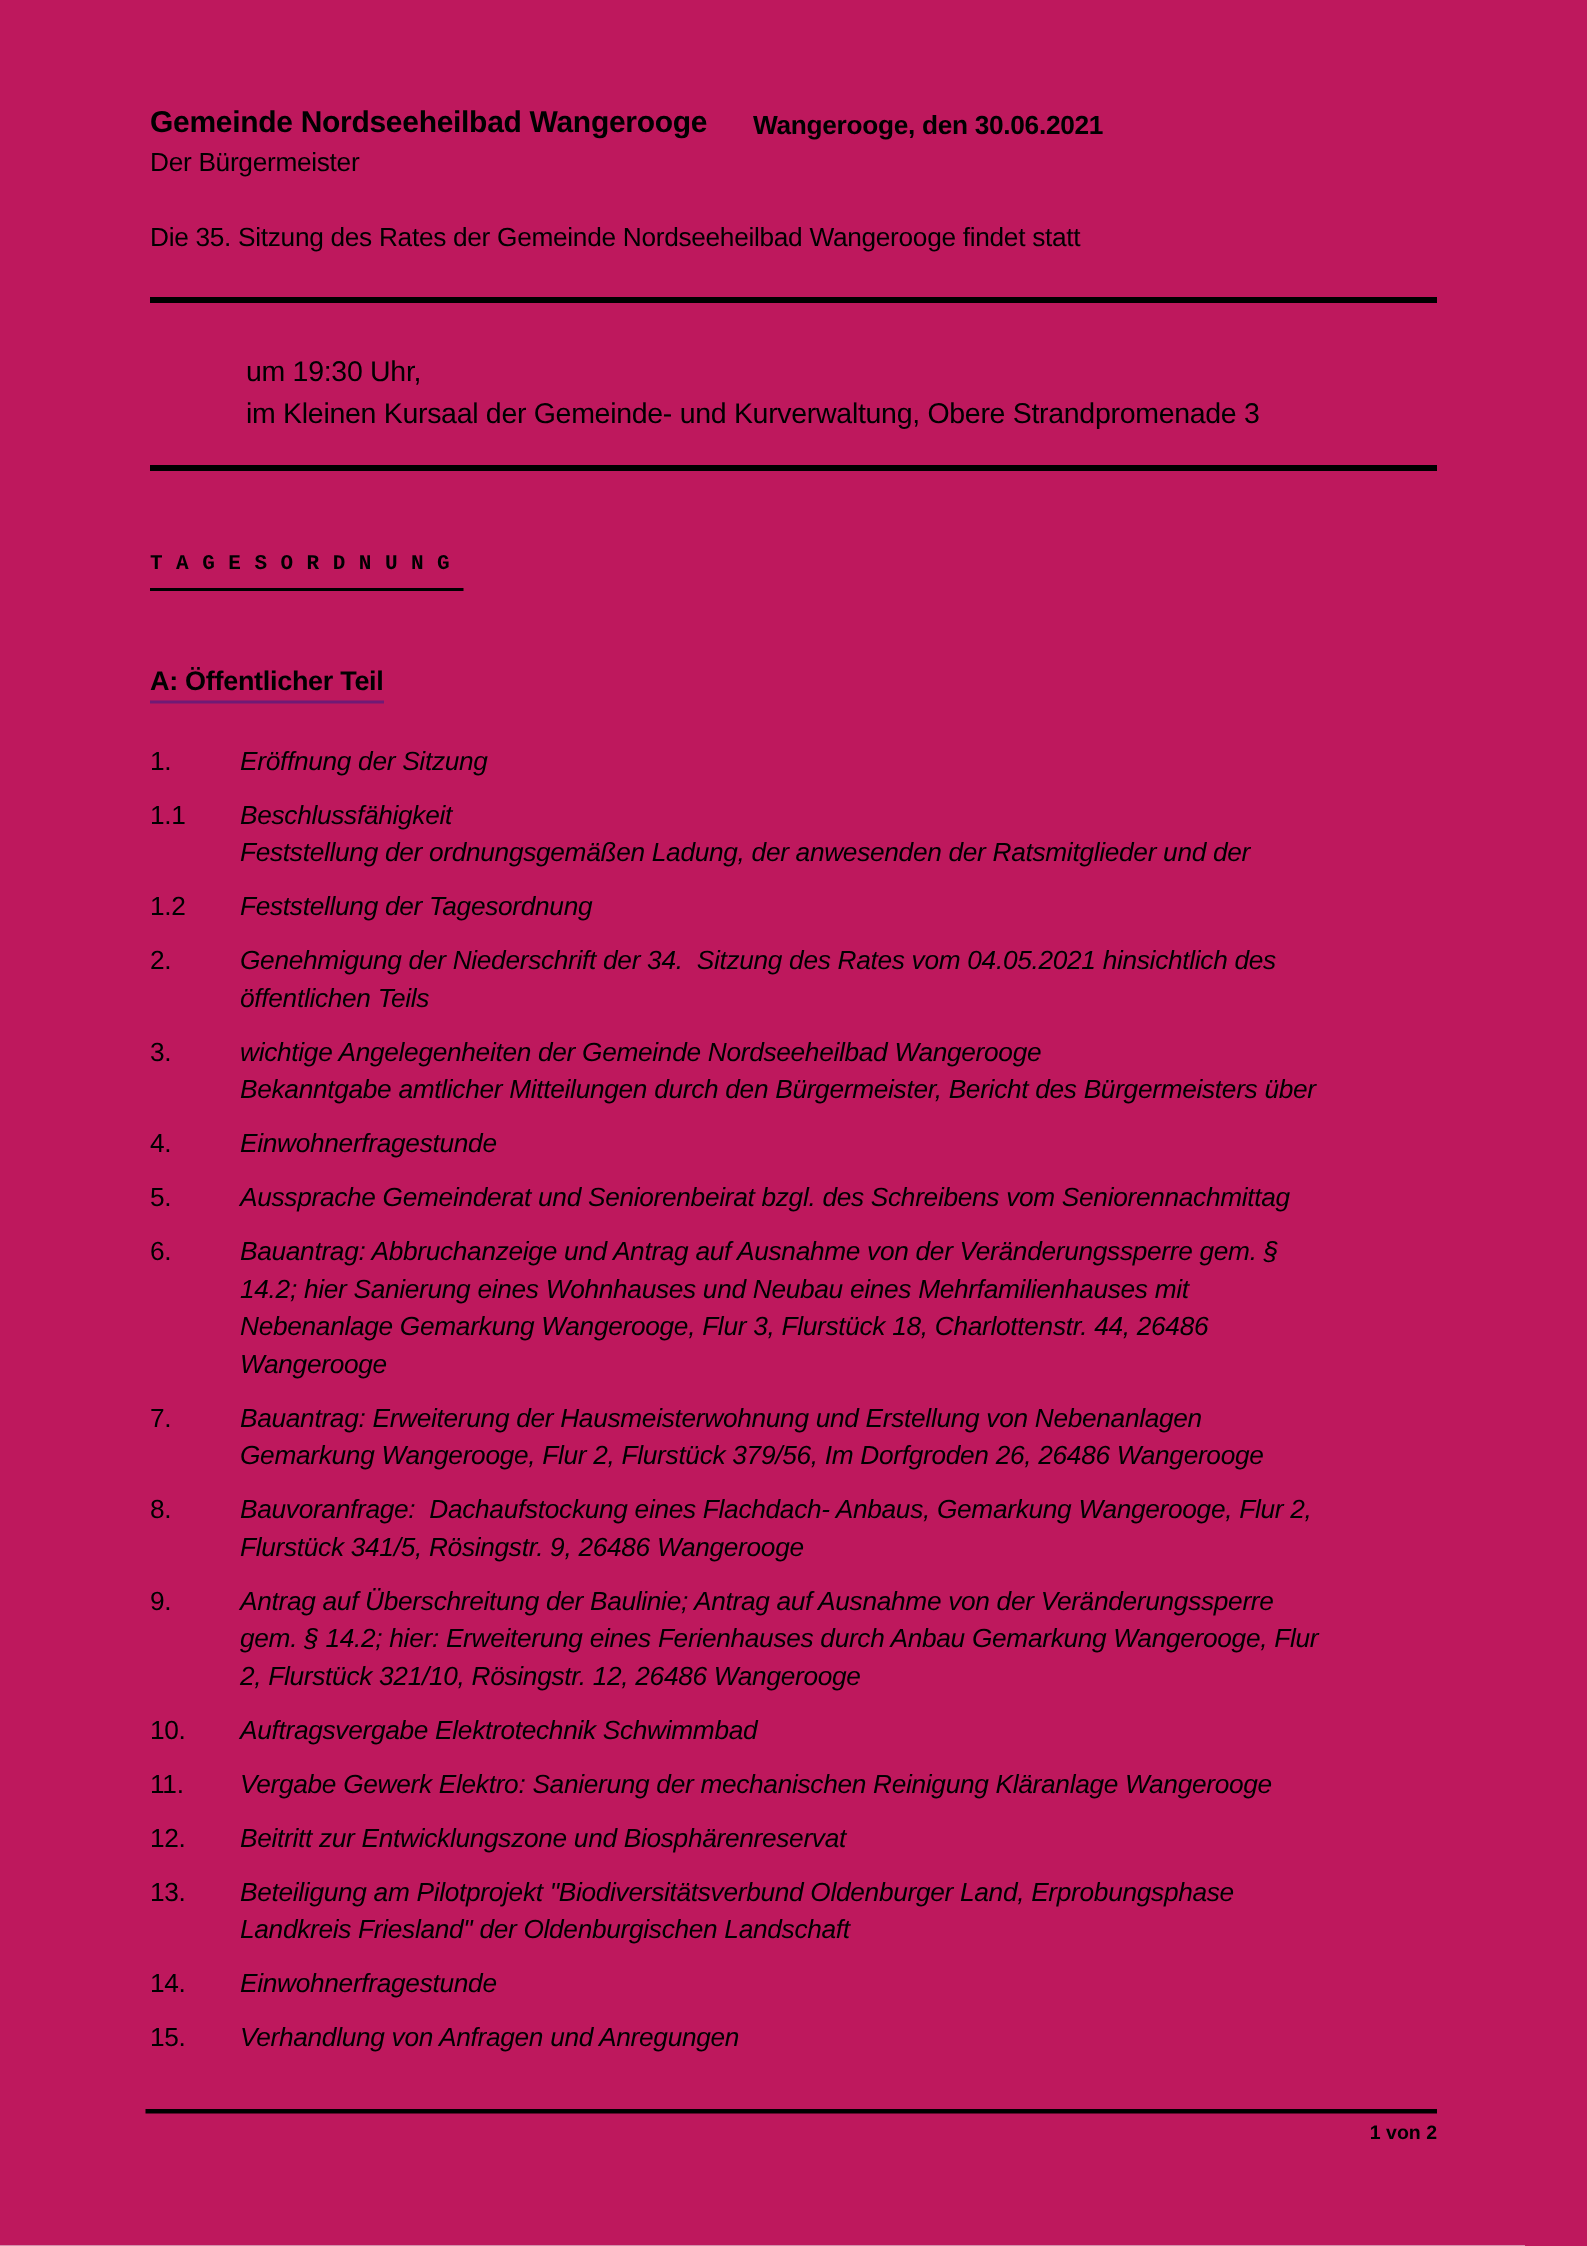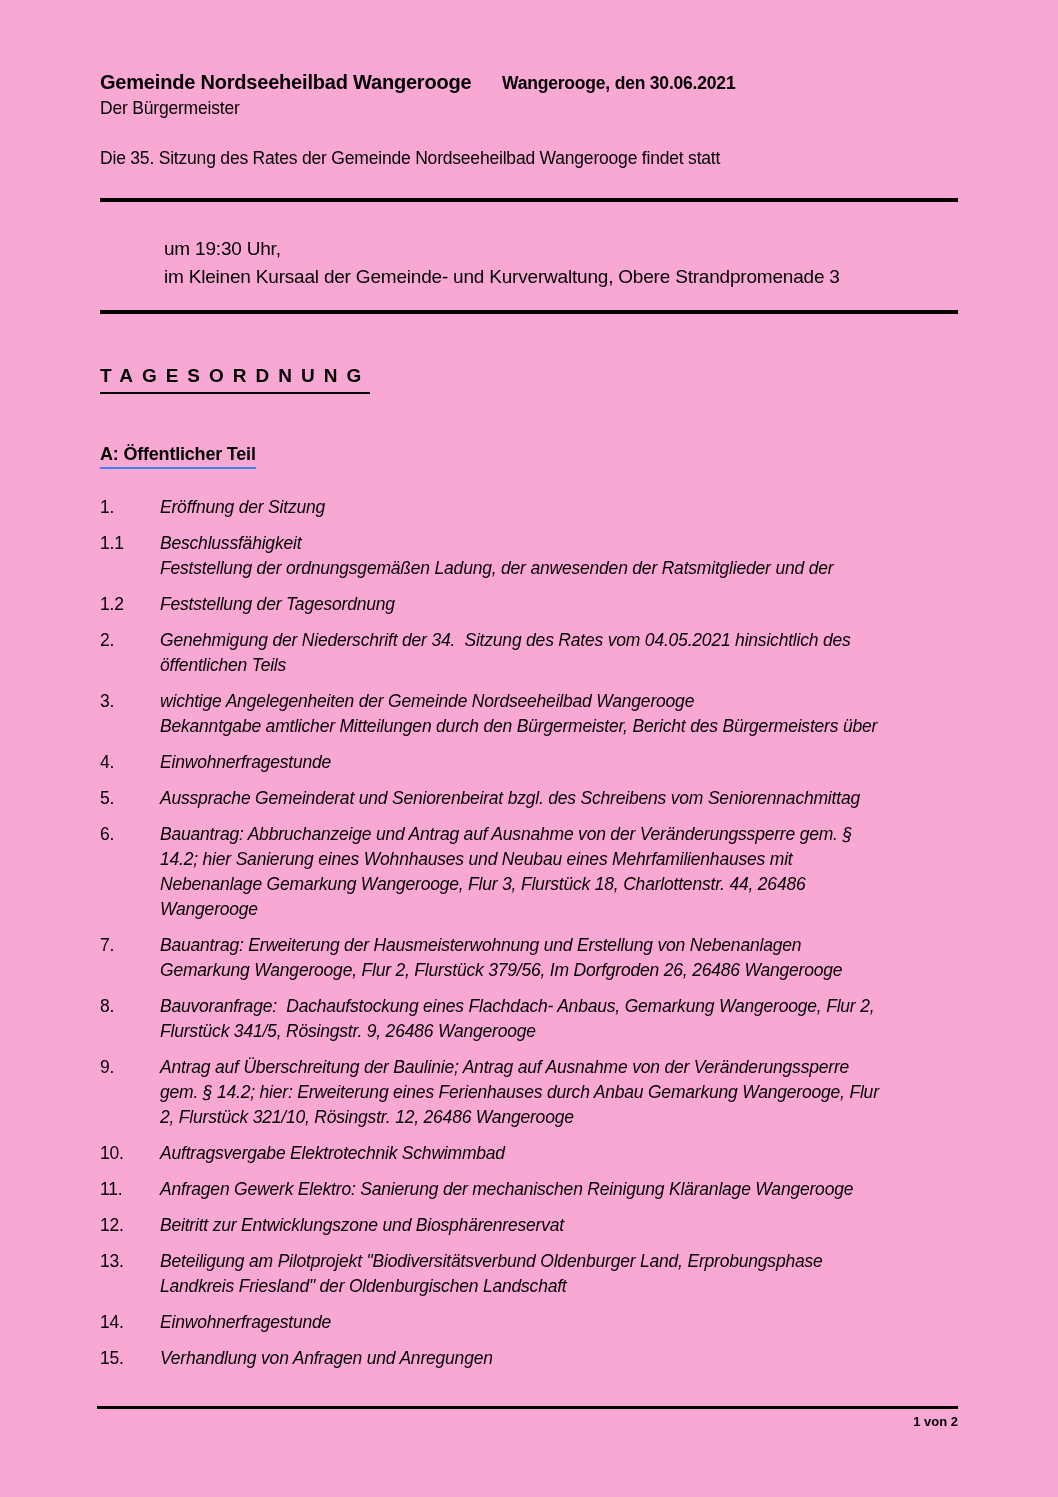--- a/index.html
+++ b/index.html
@@ -1,21 +1,21 @@
 <!DOCTYPE html>
 <html lang="de"><head>
 <meta charset="utf-8">
 <title>Tagesordnung</title>
 <style>
   html,body { margin:0; padding:0; background:#e8e8e8; }
   .page {
     position:relative;
     width:1058px; height:1497px;
     margin:0 auto;
-    background:#f9a8d4;
+    background:#be185d;
     color:#000;
     font-family:"Liberation Sans", sans-serif;
     letter-spacing:-0.2px;
     overflow:hidden;
   }
   .content { position:absolute; left:100px; top:0; width:858px; }
 
   .header-row { position:relative; }
   .org { margin-top:70px; font-size:20px; font-weight:bold; line-height:24px; }
   .role { font-size:17.5px; line-height:24px; margin-top:2px; }
@@ -26,31 +26,32 @@
   .rule { border:none; border-top:4px solid #000; margin:0; }
   .rule1 { margin-top:28px; }
   .rule2 { margin-top:19px; }
 
   .meeting { margin-top:33px; margin-left:64px; font-size:19px; line-height:28px; }
   .meeting div { white-space:pre; }
 
   .agenda-title {
     display:inline-block;
     margin-top:50px;
-    font-size:19px; font-weight:bold;
+    font-size:14px; font-weight:bold;
     letter-spacing:9px;
     border-bottom:2.5px solid #000;
     padding-bottom:4px;
     line-height:24px;
+    font-family:Liberation Mono, monospace;
   }
   .section-heading {
     display:inline-block;
     margin-top:49px;
     font-size:18px; font-weight:bold;
-    border-bottom:2px solid #3b82f6;
+    border-bottom:2px solid #701a75;
     padding-bottom:2px;
     line-height:22px;
   }
 
   .agenda-list { margin-top:26px; }
   .agenda-item { display:flex; margin-bottom:11px; font-size:17.5px; line-height:25px; }
   .agenda-item .num { width:60px; flex:0 0 60px; }
   .agenda-item .txt { flex:1; }
   .agenda-item .txt div { white-space:pre;font-style:italic; }
 
@@ -179,21 +180,21 @@
   <div class="agenda-item">
     <div class="num">10.</div>
     <div class="txt">
             <div>Auftragsvergabe Elektrotechnik Schwimmbad</div>
           </div>
   </div>
 
   <div class="agenda-item">
     <div class="num">11.</div>
     <div class="txt">
-            <div>Anfragen Gewerk Elektro: Sanierung der mechanischen Reinigung Kläranlage Wangerooge</div>
+            <div>Vergabe Gewerk Elektro: Sanierung der mechanischen Reinigung Kläranlage Wangerooge</div>
           </div>
   </div>
 
   <div class="agenda-item">
     <div class="num">12.</div>
     <div class="txt">
             <div>Beitritt zur Entwicklungszone und Biosphärenreservat</div>
           </div>
   </div>
 

